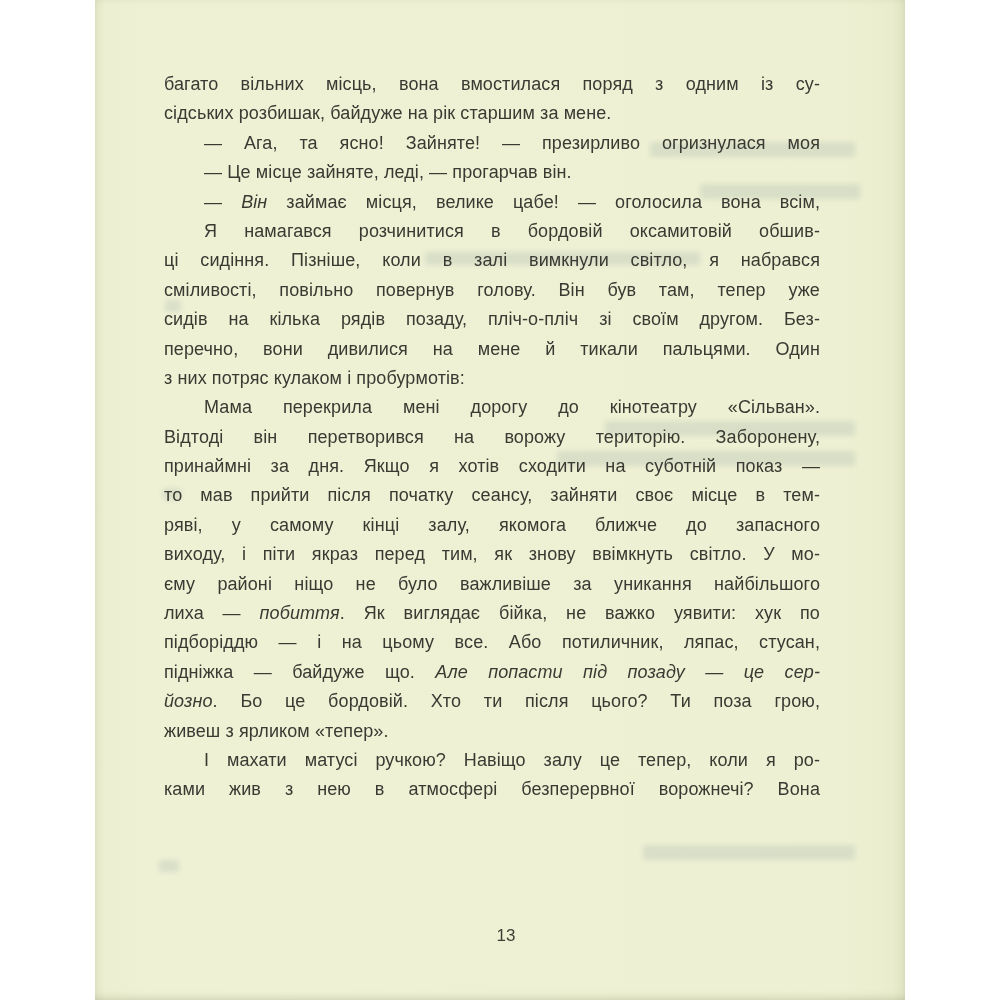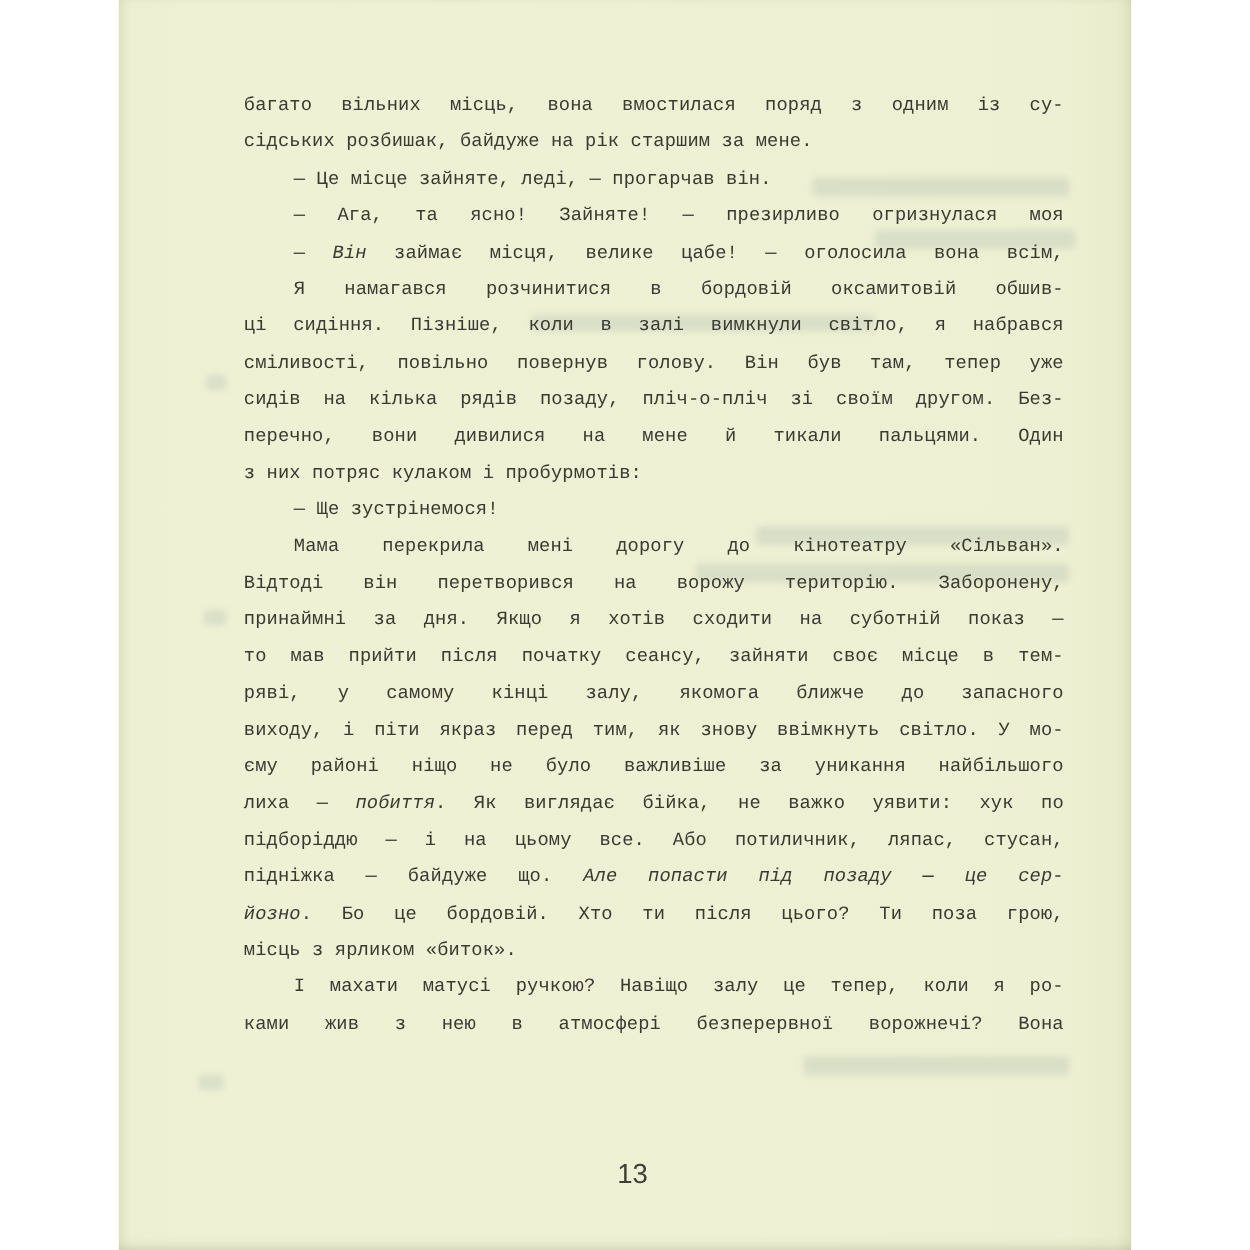--- a/index.html
+++ b/index.html
@@ -24,28 +24,27 @@
     width: 810px;
     height: 1000px;
     background: linear-gradient(90deg,
       #e3e6c6 0px, #ecefd1 10px, #eef1d4 60px,
       #edf0d2 calc(100% - 60px), #eaedcd calc(100% - 12px), #dfe2c0 100%);
     box-shadow: inset 0 -6px 10px -6px rgba(110,115,80,0.35),
                 inset 0 4px 8px -6px rgba(110,115,80,0.15);
   }
   .text-block {
     position: absolute;
-    left: 100px;
+    left: 69px;
     top: 70px;
     width: 656px;
     color: #3a3a33;
-    font-size: 15px;
+    font-size: 18px;
     line-height: 29.4px;
     letter-spacing: 0.1px;
-    font-family: Liberation Mono, monospace;
   }
   .line {
     height: 29.4px;
     text-align: justify;
     text-align-last: justify;
     white-space: nowrap;
   }
   .line.end {
     text-align-last: left;
   }
@@ -54,21 +53,21 @@
   }
   .seg.italic {
     font-style: italic;
   }
   .page-number {
     position: absolute;
     top: 926px;
     left: 83px;
     width: 656px;
     text-align: center;
-    font-size: 22px;
+    font-size: 17px;
     color: #3e3e36;
   }
   
   .ghost {
     position: absolute;
     background: rgba(125, 142, 152, 0.18);
     filter: blur(2.5px);
     border-radius: 3px;
     pointer-events: none;
   }
@@ -85,41 +84,40 @@
     <div class="ghost" style="left:510px; top:421px; width:250px; height:15px;"></div>
     <div class="ghost" style="left:462px; top:451px; width:298px; height:15px;"></div>
     <div class="ghost" style="left:548px; top:845px; width:212px; height:15px;"></div>
     <div class="ghost" style="left:70px; top:300px; width:16px; height:12px;"></div>
     <div class="ghost" style="left:68px; top:488px; width:18px; height:12px;"></div>
     <div class="ghost" style="left:64px; top:860px; width:20px; height:12px;"></div>
 
     <div class="text-block">
         <div class="line"><span class="seg">багато вільних місць, вона вмостилася поряд з одним із су-</span></div>
         <div class="line end"><span class="seg">сідських розбишак, байдуже на рік старшим за мене.</span></div>
+        <div class="line indent"><span class="seg">— Ага, та ясно! Зайняте! — презирливо огризнулася моя</span></div>
         <div class="line indent end"><span class="seg">— Це місце зайняте, леді, — прогарчав він.</span></div>
-        <div class="line indent"><span class="seg">— Ага, та ясно! Зайняте! — презирливо огризнулася моя</span></div>
         <div class="line indent"><span class="seg">— </span><span class="seg italic">Він</span><span class="seg"> займає місця, велике цабе! — оголосила вона всім,</span></div>
         <div class="line indent"><span class="seg">Я намагався розчинитися в бордовій оксамитовій обшив-</span></div>
         <div class="line"><span class="seg">ці сидіння. Пізніше, коли в залі вимкнули світло, я набрався</span></div>
         <div class="line"><span class="seg">сміливості, повільно повернув голову. Він був там, тепер уже</span></div>
         <div class="line"><span class="seg">сидів на кілька рядів позаду, пліч-о-пліч зі своїм другом. Без-</span></div>
         <div class="line"><span class="seg">перечно, вони дивилися на мене й тикали пальцями. Один</span></div>
         <div class="line end"><span class="seg">з них потряс кулаком і пробурмотів:</span></div>
-        <div class="line indent end"><span class="seg">— Ще зустрінемося!</span></div>
         <div class="line indent"><span class="seg">Мама перекрила мені дорогу до кінотеатру «Сільван».</span></div>
         <div class="line"><span class="seg">Відтоді він перетворився на ворожу територію. Заборонену,</span></div>
         <div class="line"><span class="seg">принаймні за дня. Якщо я хотів сходити на суботній показ —</span></div>
         <div class="line"><span class="seg">то мав прийти після початку сеансу, зайняти своє місце в тем-</span></div>
         <div class="line"><span class="seg">ряві, у самому кінці залу, якомога ближче до запасного</span></div>
         <div class="line"><span class="seg">виходу, і піти якраз перед тим, як знову ввімкнуть світло. У мо-</span></div>
         <div class="line"><span class="seg">єму районі ніщо не було важливіше за уникання найбільшого</span></div>
         <div class="line"><span class="seg">лиха — </span><span class="seg italic">побиття</span><span class="seg">. Як виглядає бійка, не важко уявити: хук по</span></div>
         <div class="line"><span class="seg">підборіддю — і на цьому все. Або потиличник, ляпас, стусан,</span></div>
         <div class="line"><span class="seg">підніжка — байдуже що. </span><span class="seg italic">Але попасти під позаду — це сер-</span></div>
         <div class="line"><span class="seg italic">йозно</span><span class="seg">. Бо це бордовій. Хто ти після цього? Ти поза грою,</span></div>
-        <div class="line end"><span class="seg">місць з ярликом «биток».</span></div>
+        <div class="line end"><span class="seg">живеш з ярликом «тепер».</span></div>
         <div class="line indent"><span class="seg">І махати матусі ручкою? Навіщо залу це тепер, коли я ро-</span></div>
         <div class="line"><span class="seg">ками жив з нею в атмосфері безперервної ворожнечі? Вона</span></div>
       </div>
 
     <div class="page-number">13</div>
   </div>
 </div>
 
 </body></html>

